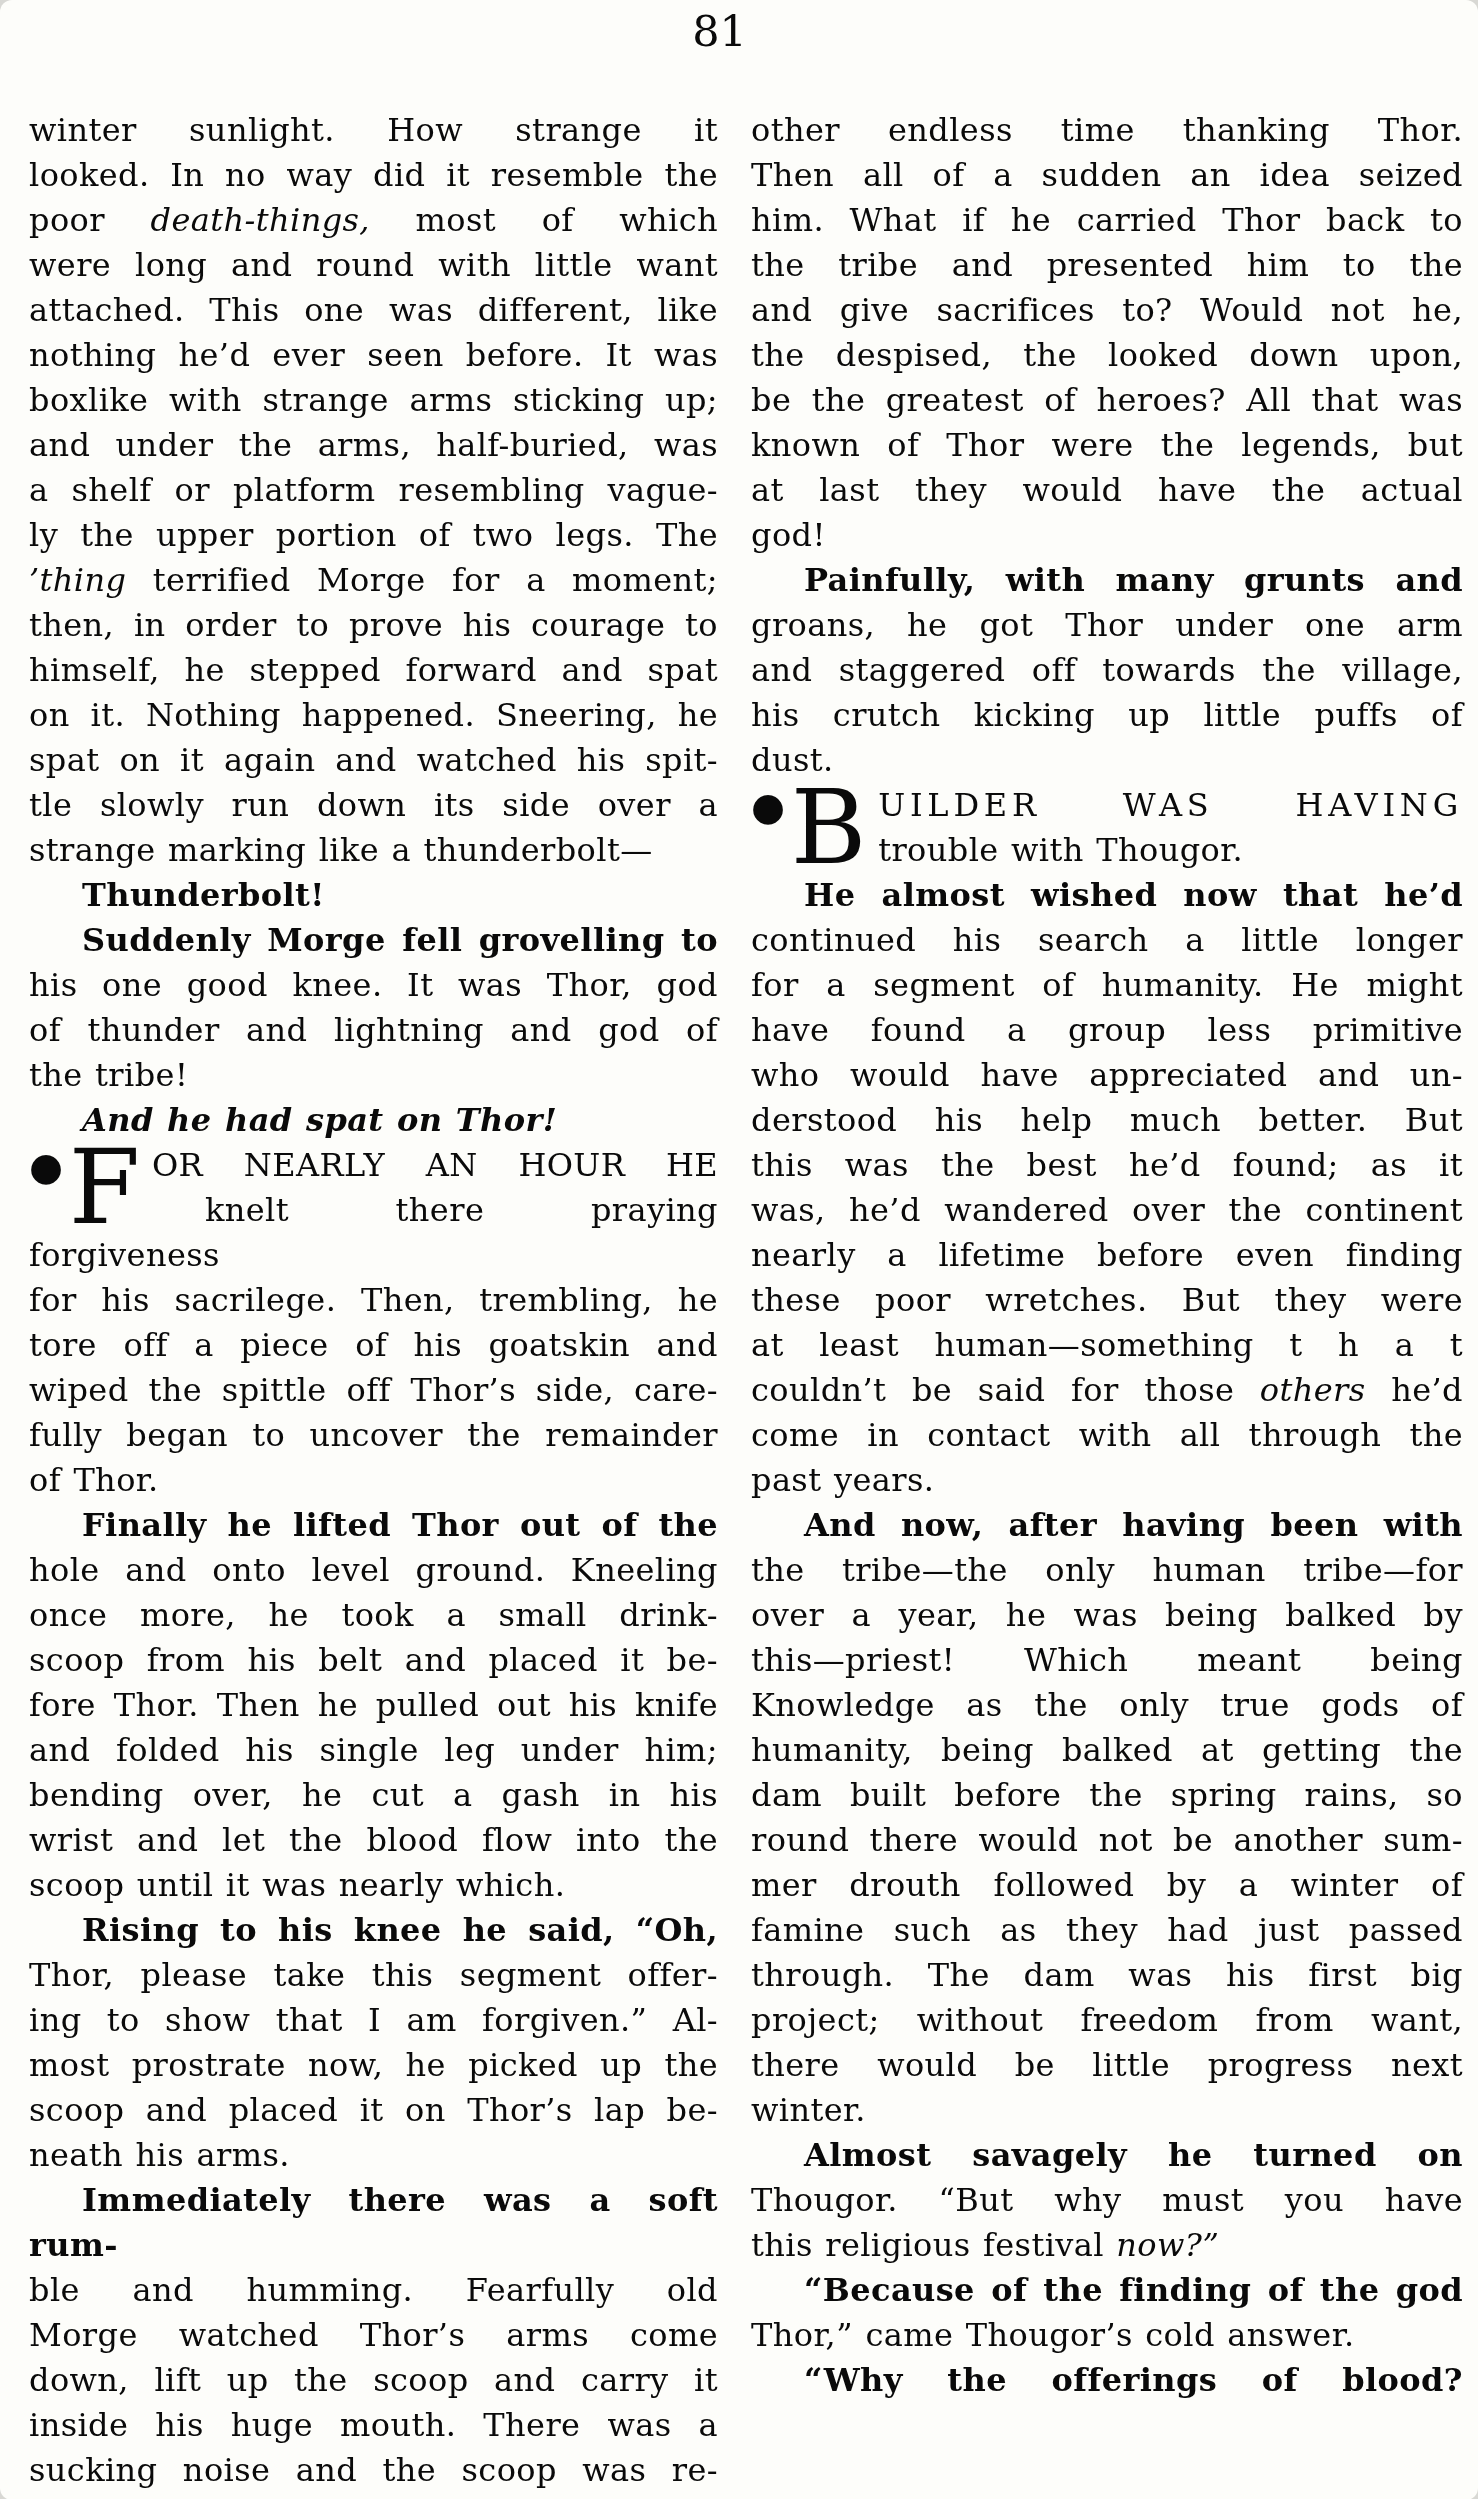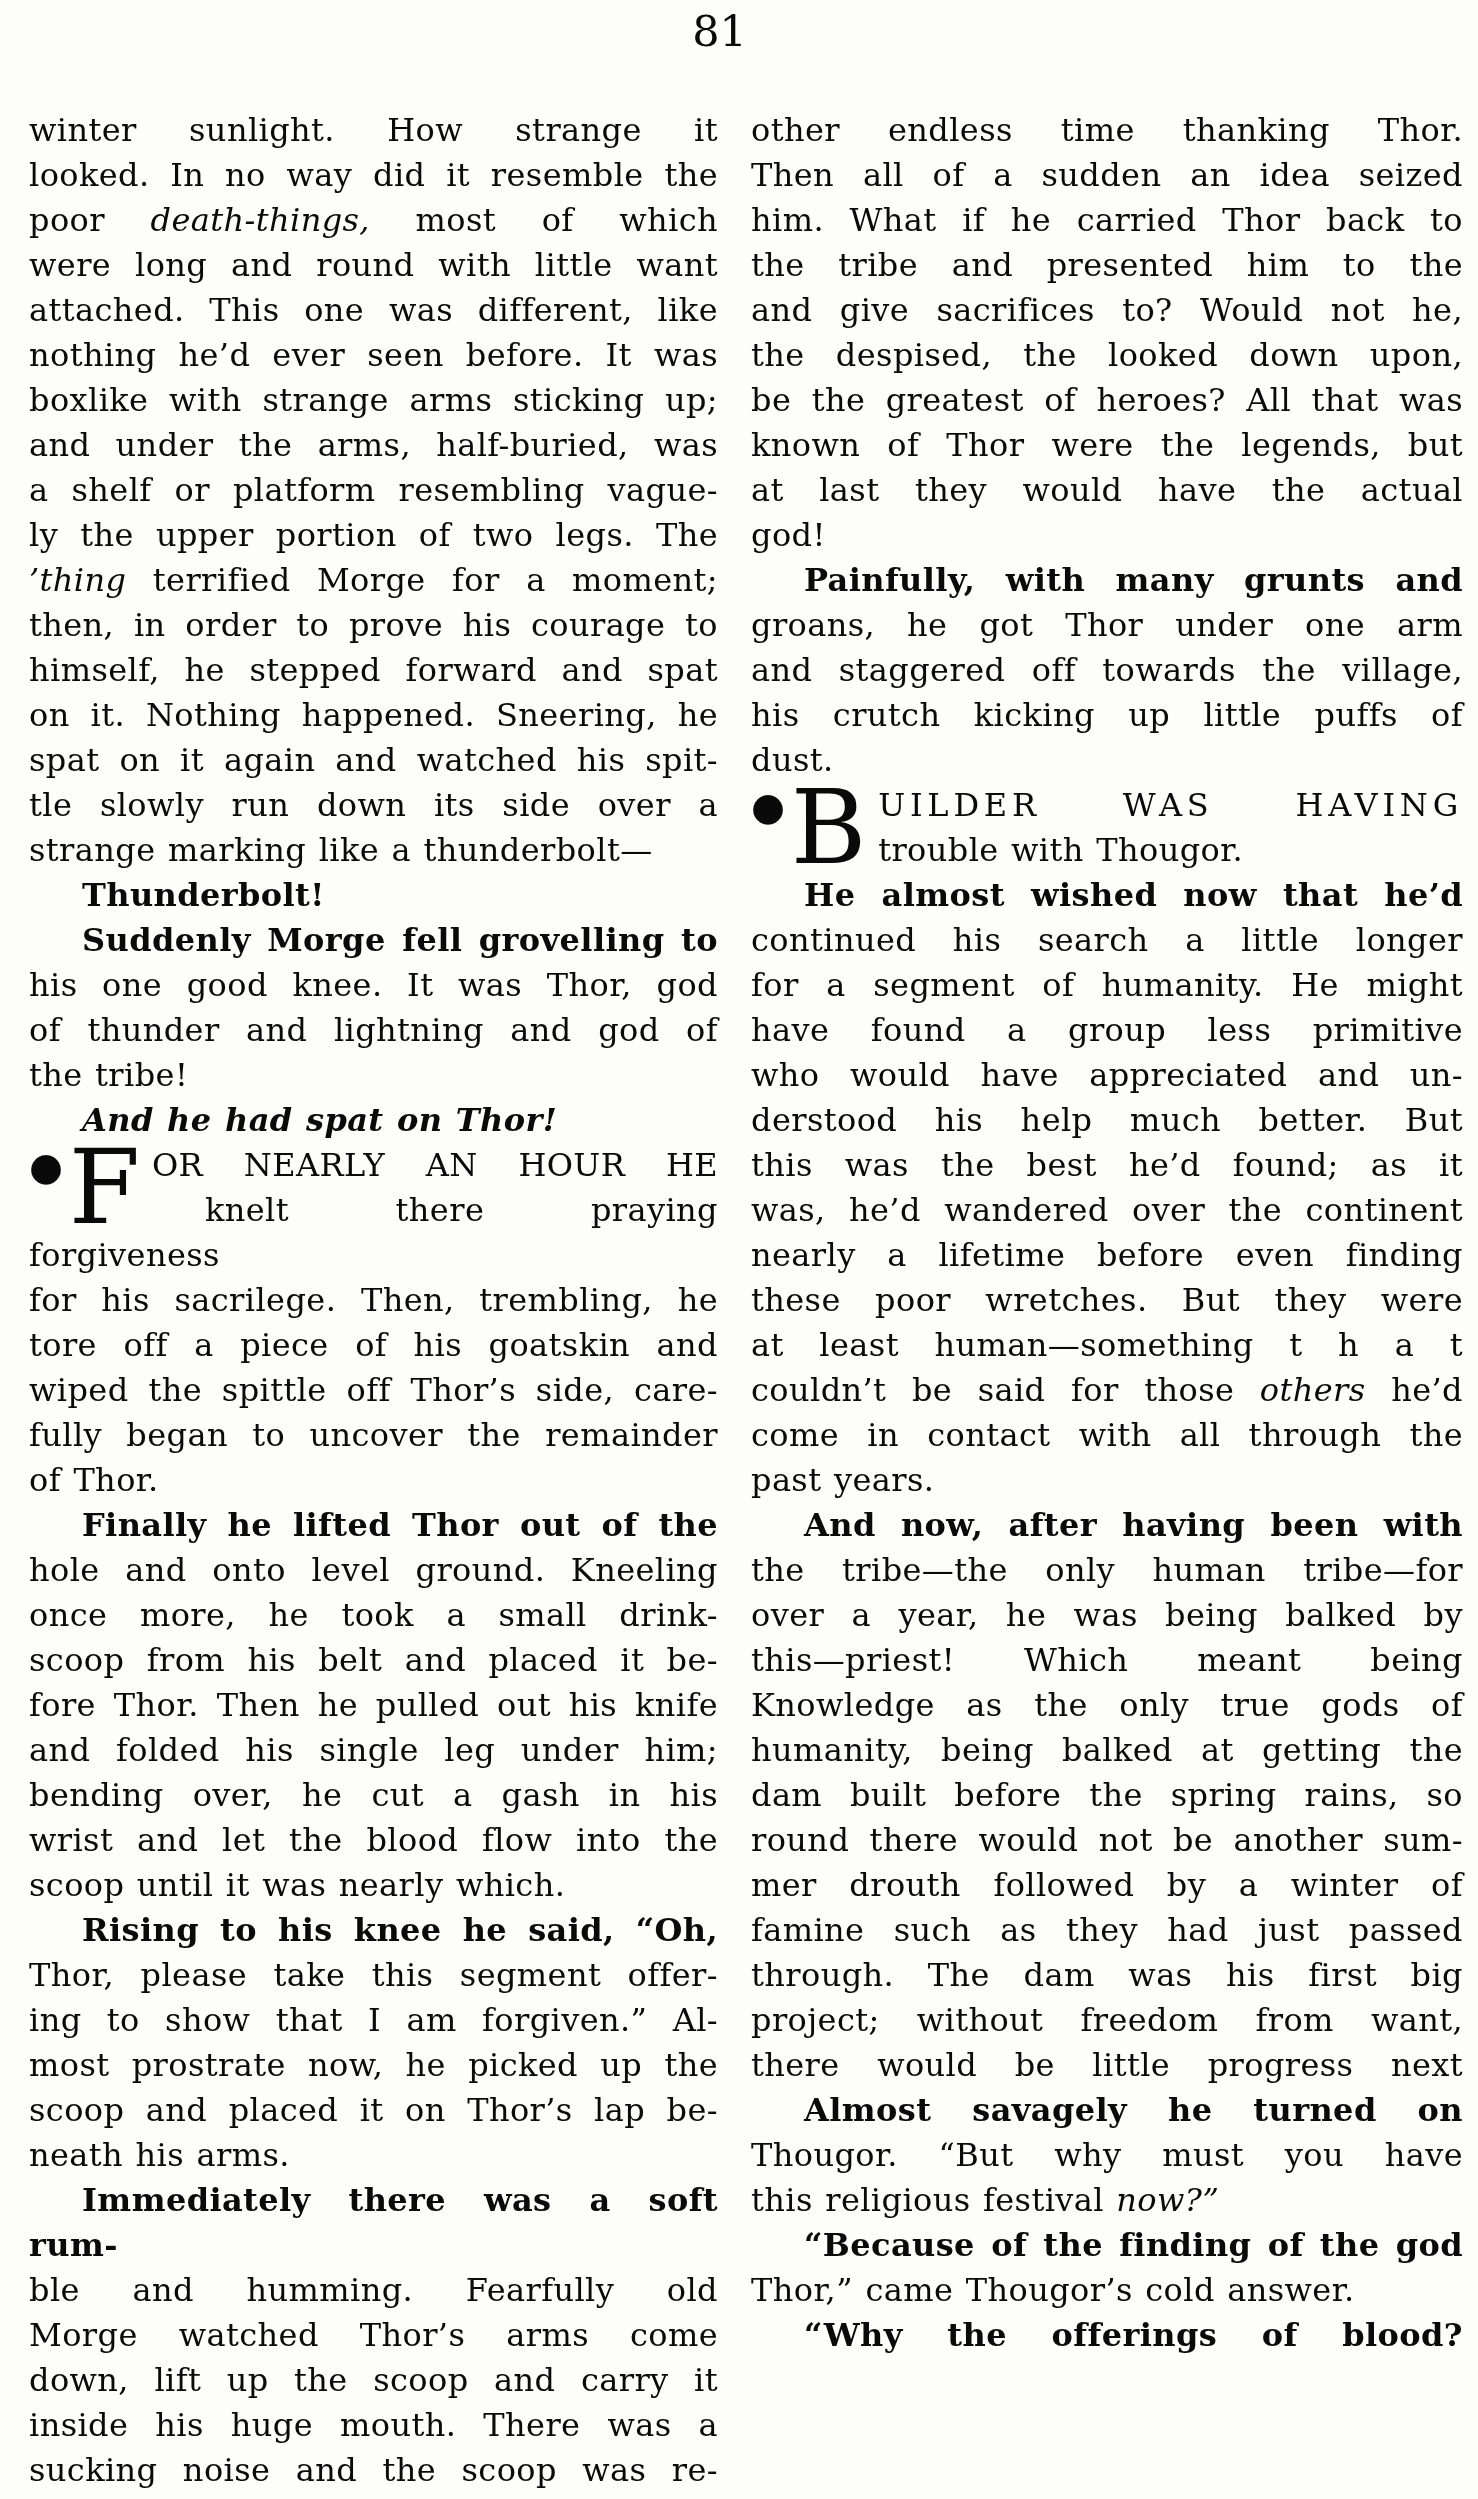--- a/index.html
+++ b/index.html
@@ -9,20 +9,21 @@
   }
   .page {
     position: relative;
     width: 1478px;
     height: 2500px;
     margin: 0 auto;
     background: #fdfdfa;
     color: #0a0a0a;
     font-family: "DejaVu Serif", "Liberation Serif", serif;
     overflow: hidden;
+    border-radius: 12px;
   }
   .pageno {
     position: absolute;
     top: 7.7px;
     left: 0;
     right: 39px;
     text-align: center;
     font-size: 43px;
     line-height: 46px;
     color: #0a0a0a;
@@ -177,20 +178,21 @@
         <div class="line"><span>this—priest! Which meant being</span></div>
         <div class="line"><span>Knowledge as the only true gods of</span></div>
         <div class="line"><span>humanity, being balked at getting the</span></div>
         <div class="line"><span>dam built before the spring rains, so</span></div>
         <div class="line"><span>round there would not be another sum-</span></div>
         <div class="line"><span>mer drouth followed by a winter of</span></div>
         <div class="line"><span>famine such as they had just passed</span></div>
         <div class="line"><span>through. The dam was his first big</span></div>
         <div class="line"><span>project; without freedom from want,</span></div>
         <div class="line"><span>there would be little progress next</span></div>
+        <div class="line last"><span>winter.</span></div>
         <div class="line indent"><span>Almost savagely he turned on</span></div>
         <div class="line"><span>Thougor. “But why must you have</span></div>
         <div class="line last"><span>this religious festival </span><span class="it">now?”</span></div>
         <div class="line indent"><span>“Because of the finding of the god</span></div>
         <div class="line last"><span>Thor,” came Thougor’s cold answer.</span></div>
         <div class="line indent"><span>“Why the offerings of blood?</span></div>
       </div>
   </div>
 </div>
 

